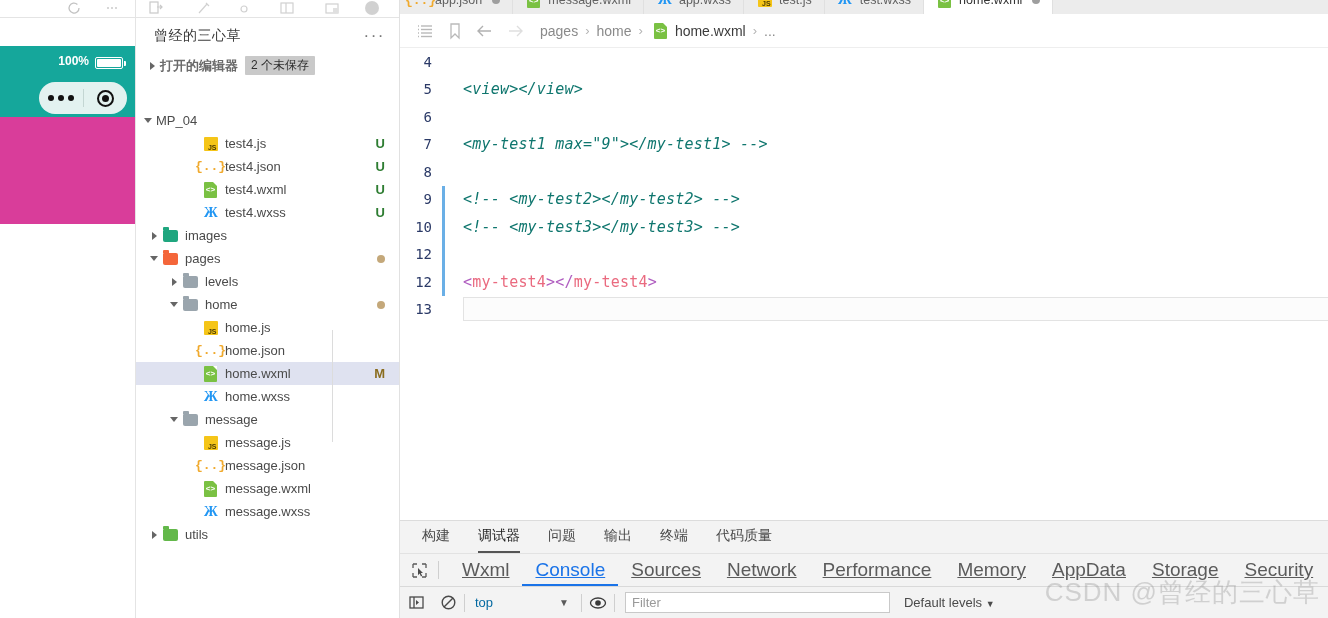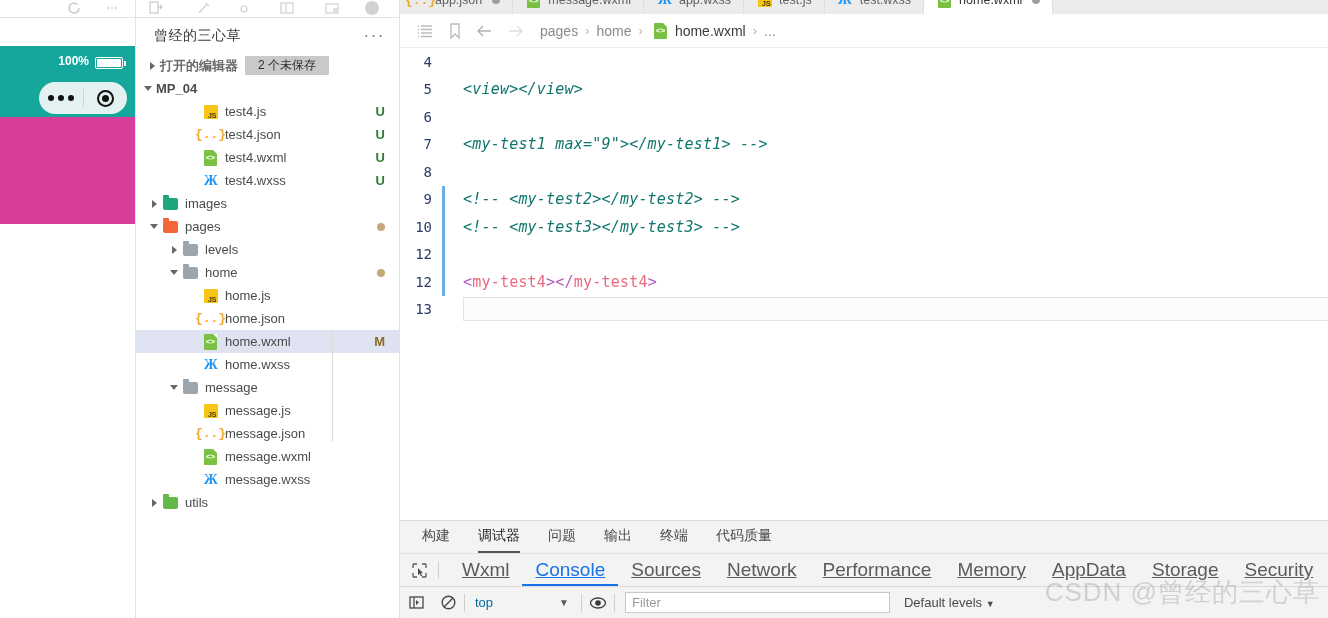--- a/index.html
+++ b/index.html
@@ -46,22 +46,22 @@
 
   
   .explorer { width: 265px; height: 618px; background: #ffffff; border-left: 1px solid #e4e4e4;
       border-right: 1px solid #e1e1e1; flex: none; position: relative; }
   .exp-toolbar { height: 18px; border-bottom: 1px solid #e4e4e4; background:#fff; position: relative; }
   .exp-header { height: 36px; display: flex; align-items: center; padding: 0 14px 0 18px; }
   .exp-title { font-size: 14px; color: #3a3a3a; letter-spacing: .5px; flex: 1;}
   .exp-more { font-size: 17px; color: #777; letter-spacing: 1.5px; line-height: 8px; cursor: pointer;}
   .row { height: 23px; display: flex; align-items: center; font-size: 13px; color: #444; white-space: nowrap; cursor: pointer;}
   .row.open-eds { color:#6a6a6a; font-weight:bold; padding-left: 8px;}
-  .badge { background: #c9c9c9; color: #2f2f2f; font-size: 12px; padding: 1px 13px; margin-left: 7px; font-weight: normal; border-radius: 1px;}
-  .row.proj { color: #4b4b4b; font-weight: bold; padding-left: 4px;}
+  .badge { background: #c9c9c9; color: #2f2f2f; font-size: 12px; padding: 1px 6px; margin-left: 7px; font-weight: normal; border-radius: 1px;}
+  .row.proj { color: #4b4b4b; font-weight: normal; padding-left: 4px; margin-top: 32px;}
   .tw { width: 16px; display: inline-flex; align-items: center; justify-content: center; flex: none; }
   .fname { margin-left: 6px; color: #4a4a4a; }
   .git { margin-left: auto; margin-right: 14px; font-size: 13px; font-weight: 600; }
   .git.U { color: #2e7d32; }
   .git.M { color: #8a6d1f; }
   .dot-mod { margin-left: auto; margin-right: 14px; width: 8px; height: 8px; border-radius: 50%; background: #c4a87a; }
   .row.sel { background: #dfe2f0; }
   .ico { width: 17px; height: 17px; flex: none; display:inline-flex; align-items:center; justify-content:center;}
   .guide { position: absolute; width: 1px; background: #dcdcdc; }
 

